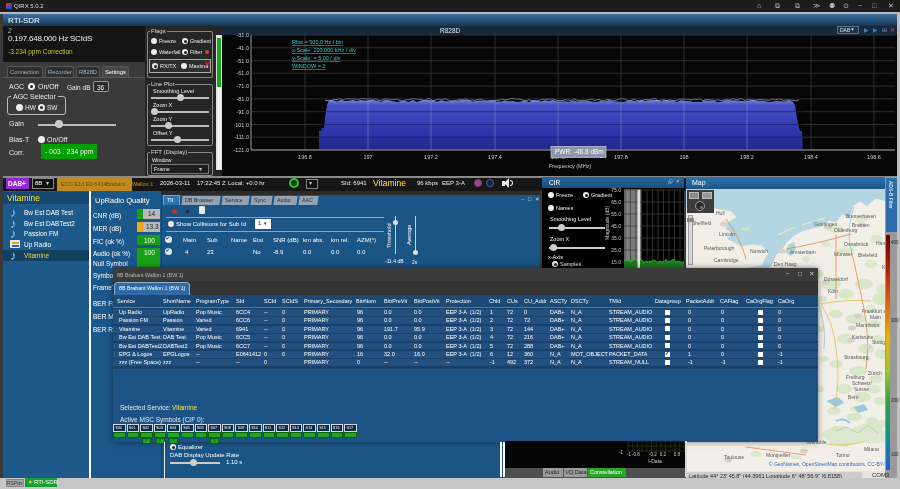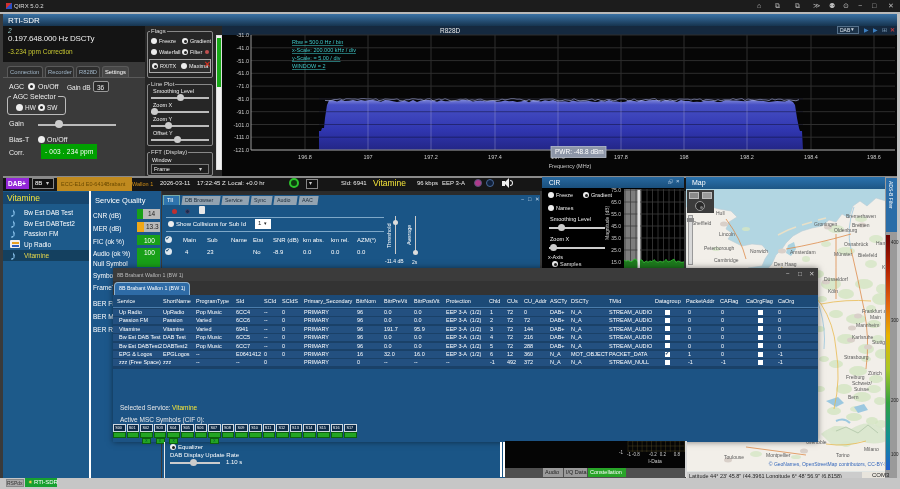--- a/index.html
+++ b/index.html
@@ -28,21 +28,21 @@
 <div class="t" style="left:440px;top:27px;font-size:6.5px;color:#e8e8e8;">R828D</div>
 <div class="a" style="left:837px;top:25.5px;width:22px;height:8px;background:#1d3349;border:1px solid #55708a;"></div>
 <div class="t" style="left:840px;top:26.5px;font-size:5px;color:#dfe8f0;">DAB</div>
 <div class="t" style="left:851px;top:25.5px;font-size:5.5px;color:#cfd8e0;">▾</div>
 <div class="t" style="left:864px;top:26px;font-size:6px;color:#3d7fbf;">▶</div>
 <div class="t" style="left:873px;top:26px;font-size:6px;color:#3d7fbf;">▶</div>
 <div class="t" style="left:882px;top:26px;font-size:6px;color:#7a99b5;">⊞</div>
 <div class="t" style="left:890px;top:26px;font-size:6px;color:#c23a3a;font-weight:bold;">✕</div>
 <div class="a" style="left:3px;top:26px;width:142px;height:150px;background:#141414;"></div>
 <div class="t" style="left:8px;top:27px;font-size:6.5px;font-style:italic;color:#9cc;">2</div>
-<div class="t" style="left:8px;top:34px;font-size:8px;color:#f0f0f0;letter-spacing:-0.2px;">0.197.648.000 Hz DSCTy</div>
+<div class="t" style="left:8px;top:34px;font-size:8px;color:#f0f0f0;letter-spacing:-0.2px;">0.197.648.000 Hz SCIdS</div>
 <div class="t" style="left:8px;top:48px;font-size:6.5px;color:#c8c832;">-3.234 ppm Correction</div>
 <div class="a" style="left:3px;top:62px;width:142px;height:114px;background:#3a3a3a;"></div>
 <div class="a" style="left:7px;top:66px;width:36px;height:11px;background:#2e2e2e;border:1px solid #5a5a5a;border-bottom:none;border-radius:3px 3px 0 0;"></div>
 <div class="t" style="left:10px;top:68.5px;font-size:5.8px;color:#9fb4c6;">Connection</div>
 <div class="a" style="left:45px;top:66px;width:29px;height:11px;background:#2e2e2e;border:1px solid #5a5a5a;border-bottom:none;border-radius:3px 3px 0 0;"></div>
 <div class="t" style="left:48px;top:68.5px;font-size:5.8px;color:#9fb4c6;">Recorder</div>
 <div class="a" style="left:76px;top:66px;width:24px;height:11px;background:#2e2e2e;border:1px solid #5a5a5a;border-bottom:none;border-radius:3px 3px 0 0;"></div>
 <div class="t" style="left:79px;top:68.5px;font-size:5.8px;color:#9fb4c6;">R828D</div>
 <div class="a" style="left:102px;top:66px;width:27px;height:11px;background:#474747;border:1px solid #5a5a5a;border-bottom:none;border-radius:3px 3px 0 0;"></div>
 <div class="t" style="left:105px;top:68.5px;font-size:5.8px;color:#fff;">Settings</div>
@@ -226,21 +226,21 @@
 <div class="t" style="left:10px;top:226.4px;font-size:13px;color:#8ec6f0;">♪</div>
 <div class="t" style="left:24px;top:230.4px;font-size:6.5px;color:#fff;">Passion FM</div>
 <div class="a" style="left:10px;top:240.1px;width:10px;height:8px;background:#f0f0f0;border-radius:1px;"></div>
 <div class="a" style="left:11.5px;top:242.1px;width:7px;height:2px;background:#e8a020;"></div>
 <div class="a" style="left:11.5px;top:245.1px;width:7px;height:1.5px;background:#3060c0;"></div>
 <div class="t" style="left:24px;top:241.1px;font-size:6.5px;color:#fff;">Up Radio</div>
 <div class="t" style="left:10px;top:247.8px;font-size:13px;color:#8ec6f0;">♪</div>
 <div class="t" style="left:24px;top:251.8px;font-size:6.5px;color:#e8d84a;">Vitamine</div>
 <div class="a" style="left:89px;top:191px;width:2px;height:287px;background:#fff;"></div>
 <div class="a" style="left:91px;top:191px;width:70px;height:287px;background:#1c578a;"></div>
-<div class="t" style="left:95px;top:195.5px;font-size:7.5px;color:#fff;">Service Quality</div>
+<div class="t" style="left:95px;top:195.5px;font-size:7.5px;color:#fff;">UpRadio Quality</div>
 <div class="t" style="left:93px;top:212px;font-size:6.5px;color:#fff;">CNR (dB)</div>
 <div class="t" style="left:93px;top:225px;font-size:6.5px;color:#fff;">MER (dB)</div>
 <div class="t" style="left:93px;top:238px;font-size:6.5px;color:#fff;">FIC (ok %)</div>
 <div class="t" style="left:93px;top:250px;font-size:6.5px;color:#fff;">Audio (ok %)</div>
 <div class="t" style="left:93px;top:260px;font-size:6.5px;color:#fff;">Null Symbol</div>
 <div class="t" style="left:93px;top:272px;font-size:6.5px;color:#fff;">Symbol</div>
 <div class="t" style="left:93px;top:284px;font-size:6.5px;color:#fff;">FrameTim</div>
 <div class="t" style="left:93px;top:300px;font-size:6.5px;color:#fff;">BER FIC</div>
 <div class="t" style="left:93px;top:313px;font-size:6.5px;color:#fff;">BER MSC</div>
 <div class="t" style="left:93px;top:326px;font-size:6.5px;color:#fff;">BER RS</div>

